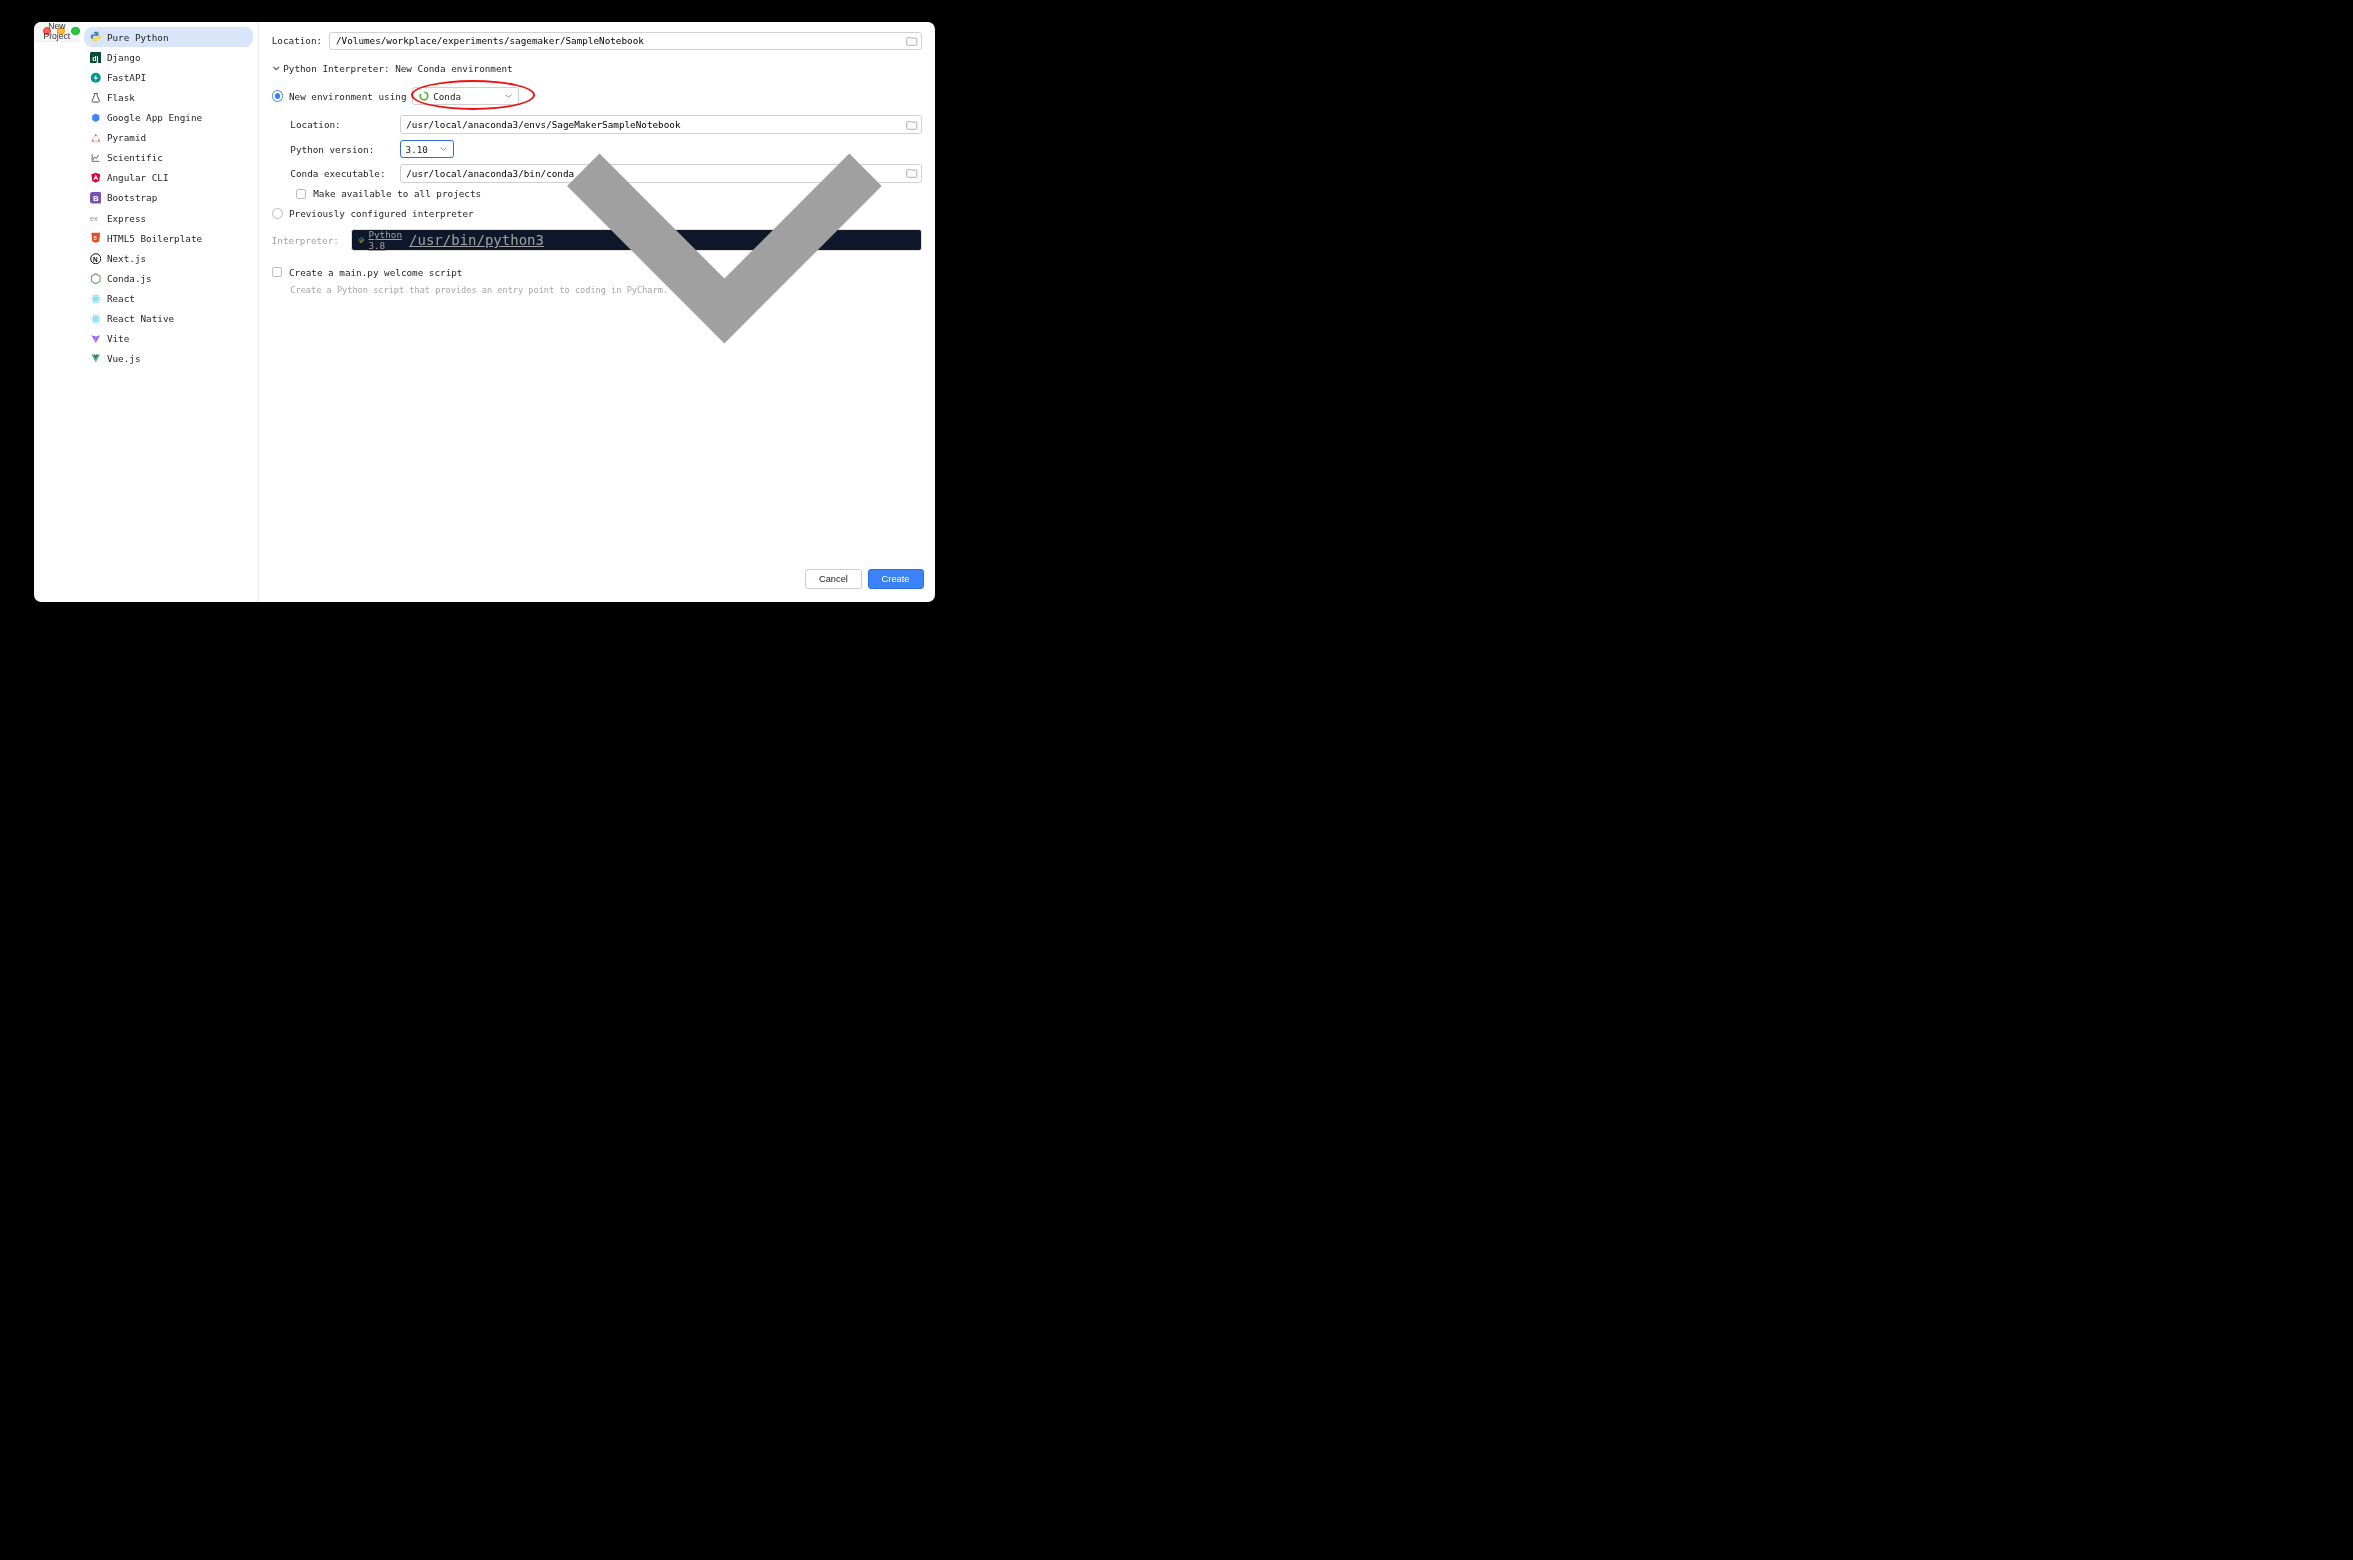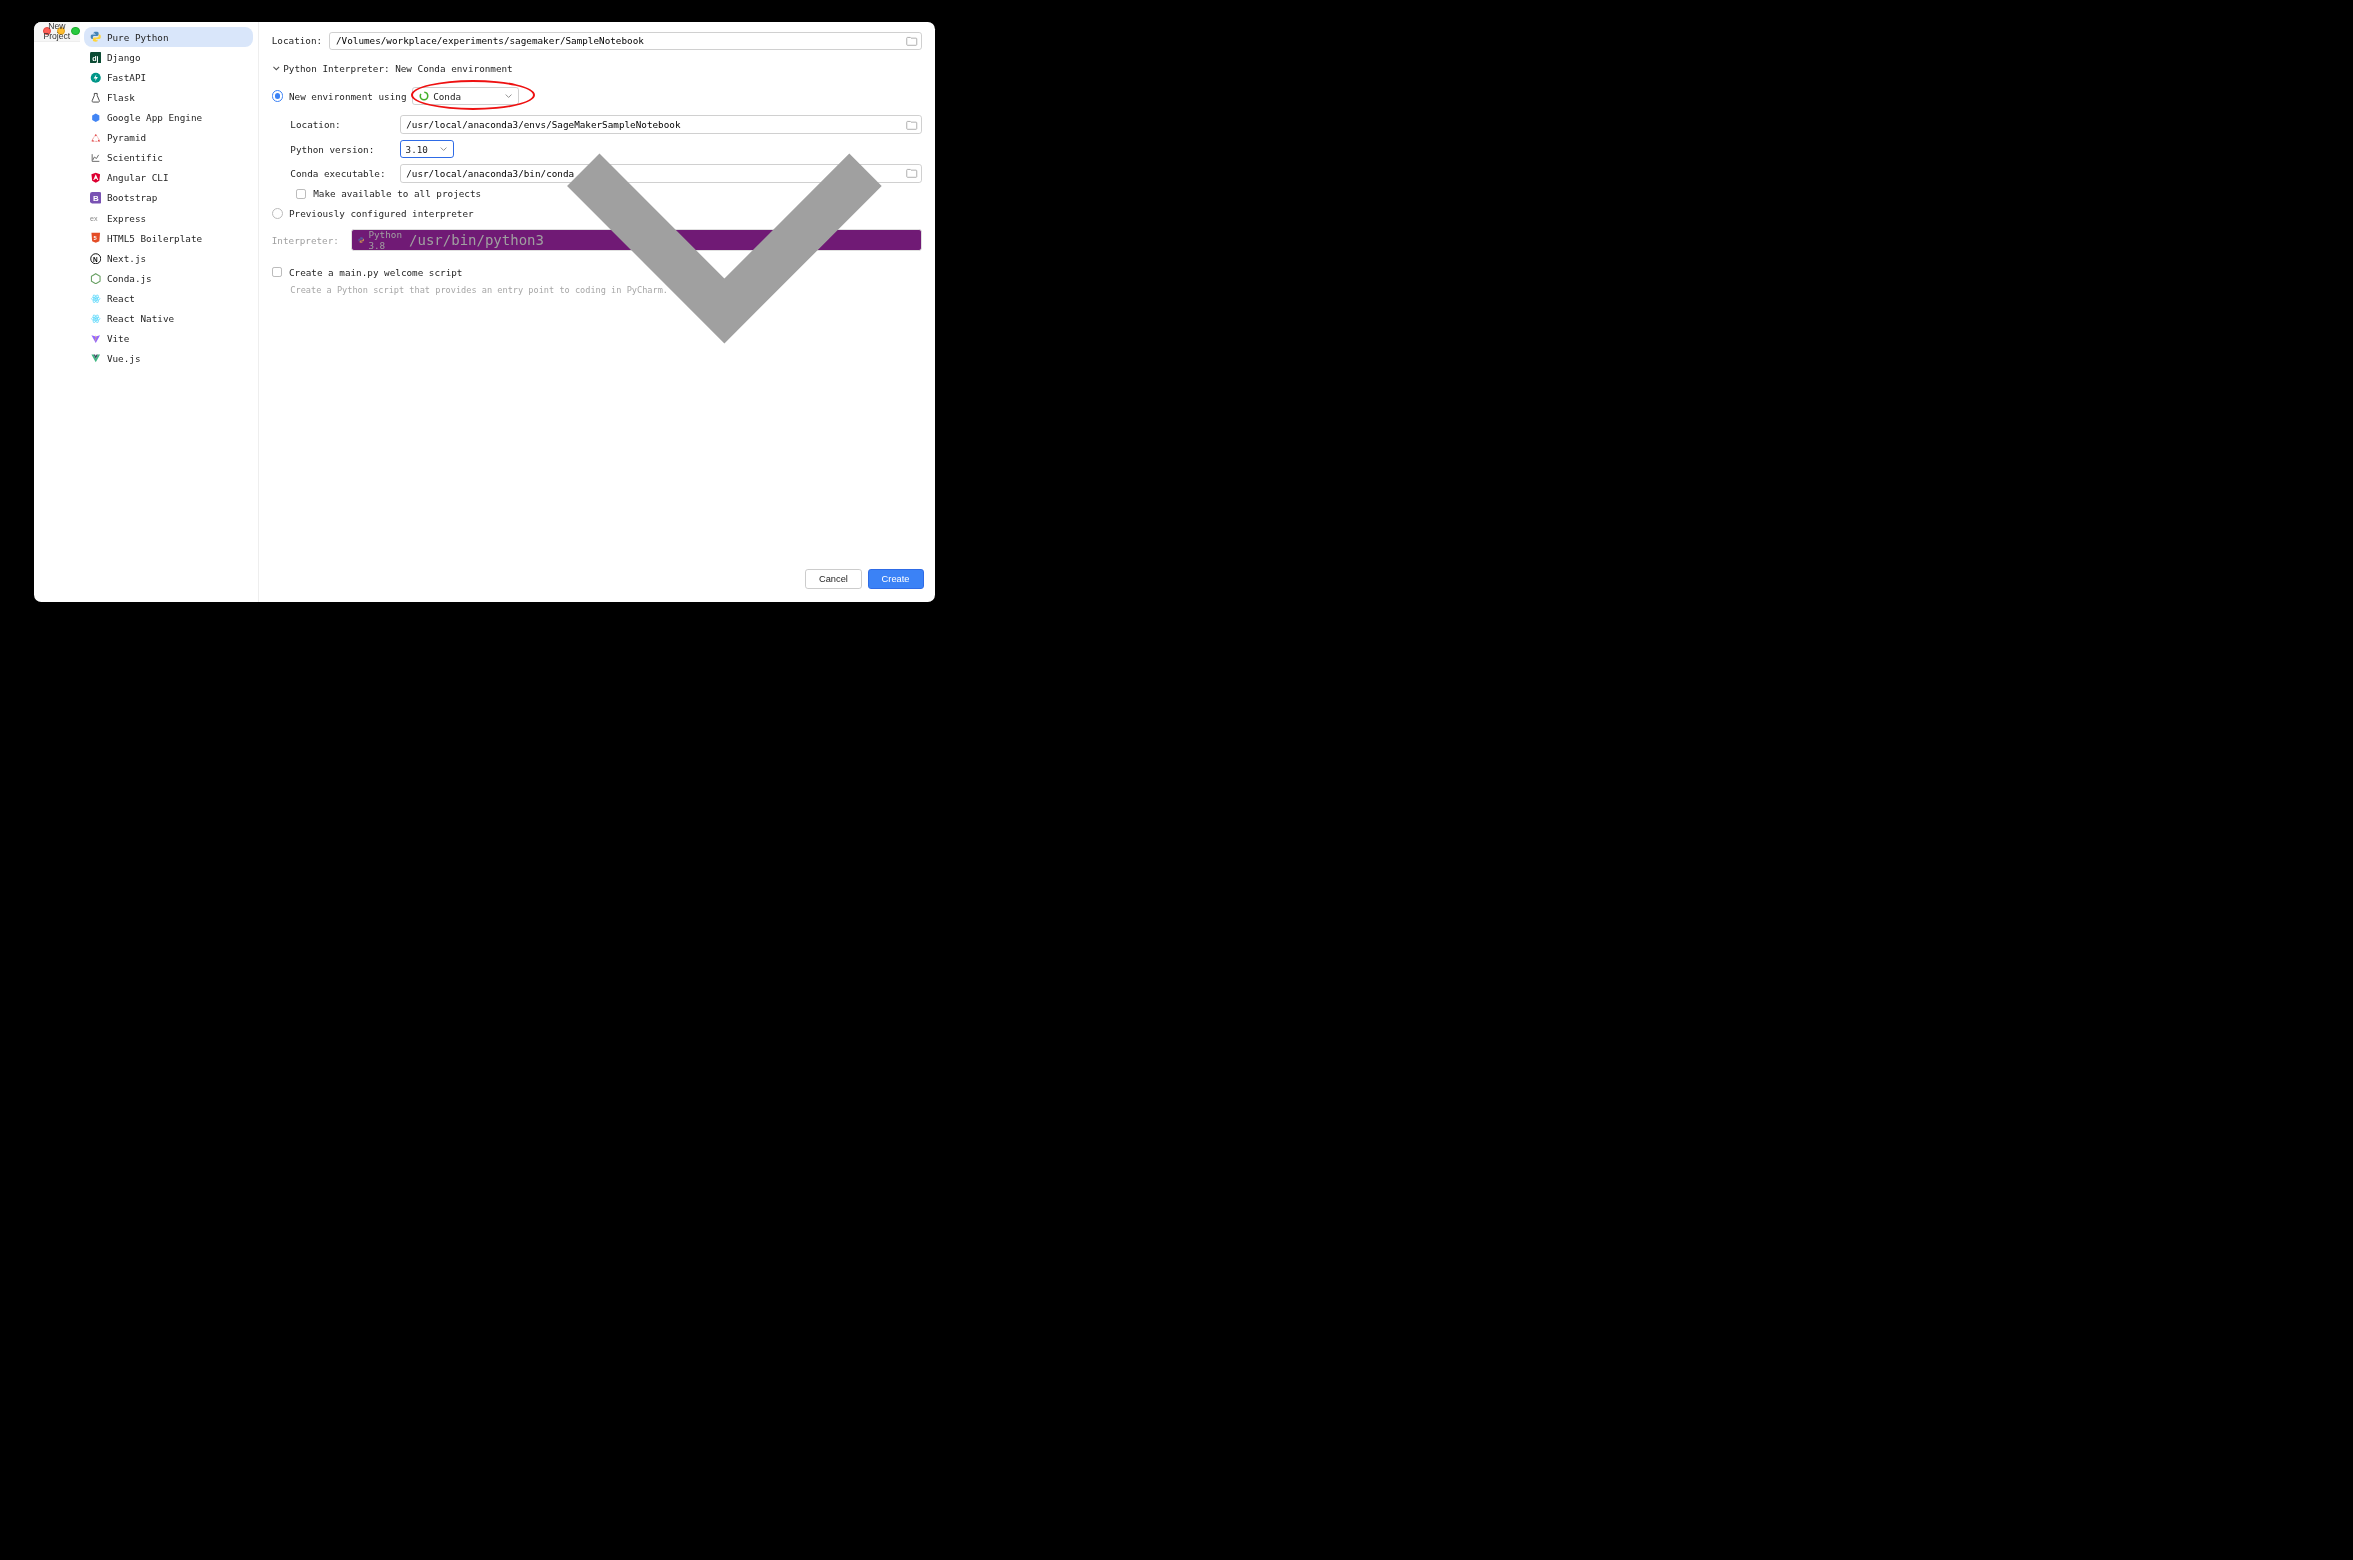--- a/index.html
+++ b/index.html
@@ -108,21 +108,21 @@
   .indent { margin-left: 18.6px; }
   .field-row { display: flex; align-items: center; gap: 7.2px; margin: 5.7px 0; }
   .field-label { width: 102px; }
   .checkbox {
     width: 10px; height: 10px; border:0.7px solid #bbb; border-radius:2.1px; flex:0 0 10px; background:#fff;
   }
   .disabled { color: #a0a0a0; }
   .interp-select {
     flex:1; height:21.5px; border:0.7px solid #e0e0e0; border-radius:2.9px;
     display:flex; align-items:center; gap:4.3px; padding:0 20px 0 5.7px;
-    background:#701a75; position:relative;
+    background:#0f172a; position:relative;text-decoration:underline;
   }
   .hint {
     font-family: Menlo, Consolas, monospace; font-size: 8.6px;
     color: #a6a6a6; margin-left: 18.6px; margin-top: 1.4px;
   }
   .footer {
     position: absolute; bottom: 13px; right: 11.5px;
     display: flex; gap: 5.7px;
   }
   .btn {

